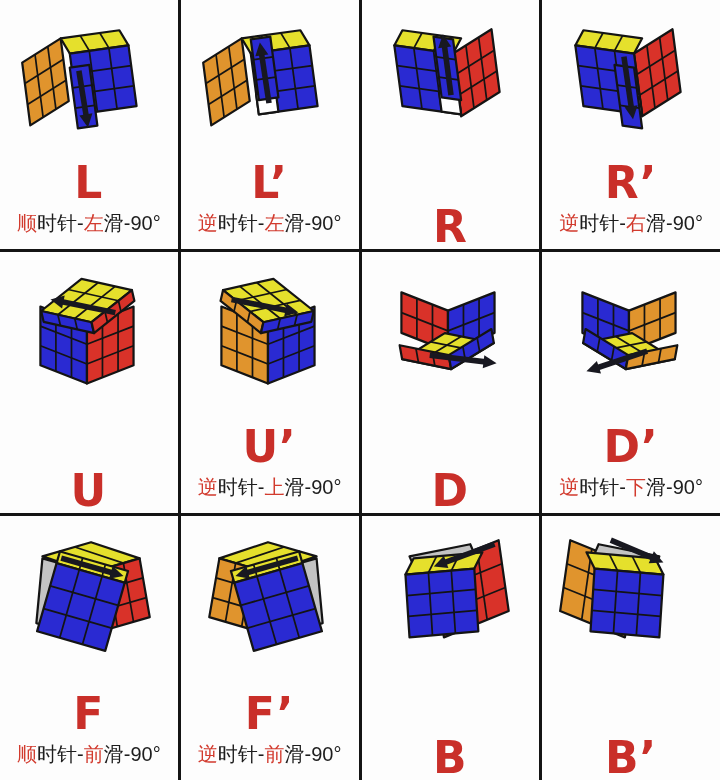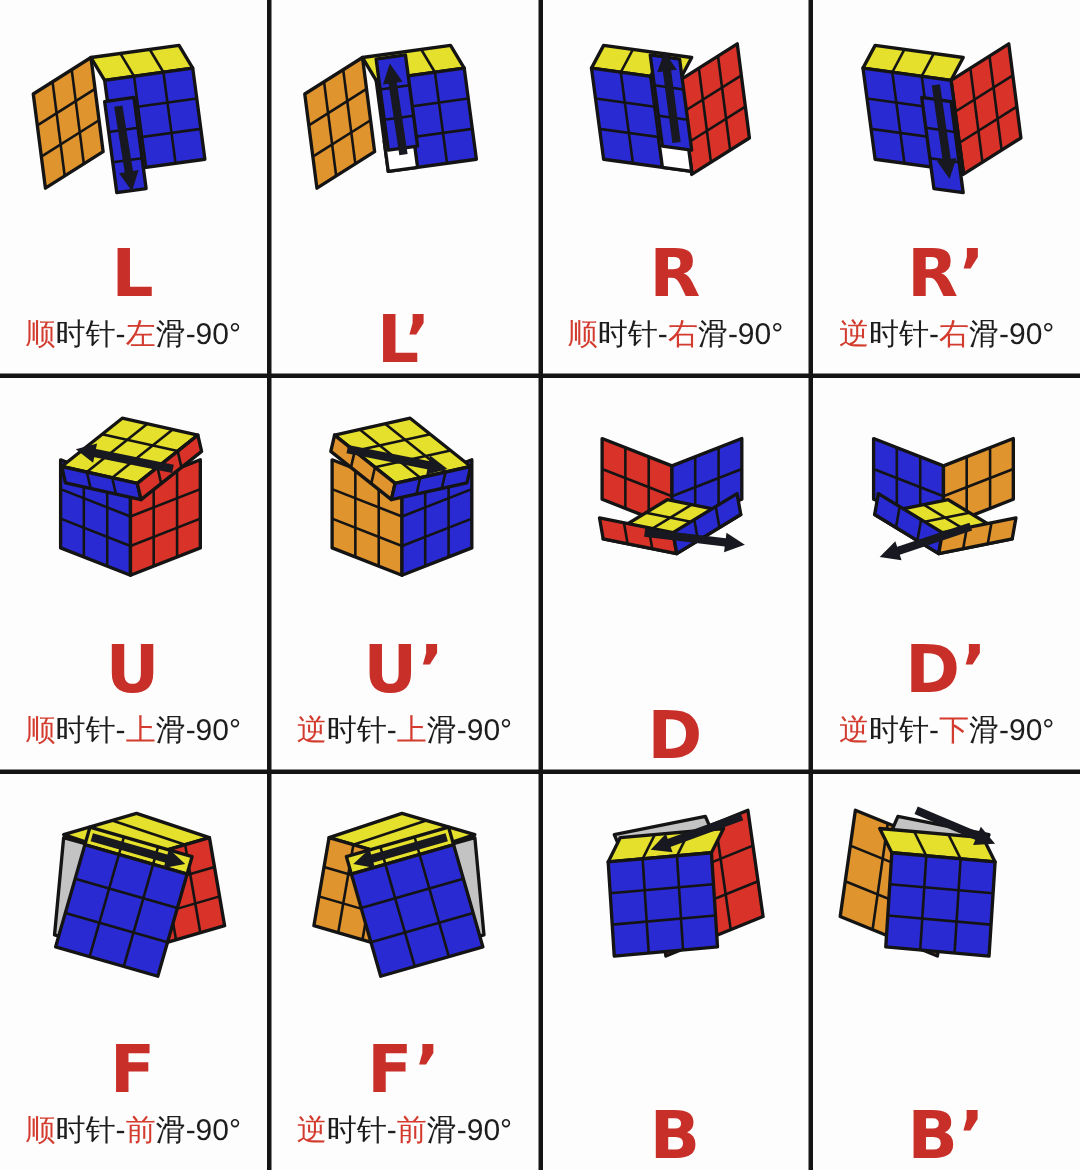--- a/index.html
+++ b/index.html
@@ -71,20 +71,23 @@
           <line x1="66.3" y1="83.0" x2="124.3" y2="75.0" stroke="#141414" stroke-width="1.7"></line>
           <polygon points="66.3,83.0 85.6,80.3 88.3,100.3 69.0,103.0" fill="#ffffff" stroke="#141414" stroke-width="2.2" stroke-linejoin="round"></polygon>
           <polygon points="61.0,29.0 80.3,26.3 88.3,86.3 69.0,89.0" fill="#2a2ad2" stroke="#141414" stroke-width="2.2" stroke-linejoin="round"></polygon>
           <line x1="63.7" y1="49.0" x2="83.0" y2="46.3" stroke="#141414" stroke-width="1.7"></line>
           <line x1="66.3" y1="69.0" x2="85.6" y2="66.3" stroke="#141414" stroke-width="1.7"></line>
           <line x1="79" y1="92" x2="71.3" y2="40.9" stroke="#181820" stroke-width="5.5"></line>
           <polygon points="70,32 78.4,43.9 65.5,45.8" fill="#181820"></polygon>
         </svg>
       </div>
     <div class="letter">L’</div>
+    <div class="desc">
+      <span class="red">逆</span><span>时针-</span><span class="red">左</span><span>滑-90°</span>
+    </div>
   </div>
 
   <div class="cell">
     <div class="cube">
         <svg viewBox="0 0 160 136">
           <polygon points="33.0,20.0 91.0,28.0 83.0,43.0 25.0,35.0" fill="#e5e02c" stroke="#141414" stroke-width="2.2" stroke-linejoin="round"></polygon>
           <line x1="52.3" y1="22.7" x2="44.3" y2="37.7" stroke="#141414" stroke-width="1.7"></line>
           <line x1="71.7" y1="25.3" x2="63.7" y2="40.3" stroke="#141414" stroke-width="1.7"></line>
           <polygon points="83.0,43.0 121.0,19.0 129.0,81.0 91.0,105.0" fill="#d93229" stroke="#141414" stroke-width="2.2" stroke-linejoin="round"></polygon>
           <line x1="95.7" y1="35.0" x2="103.7" y2="97.0" stroke="#141414" stroke-width="1.7"></line>
@@ -98,23 +101,20 @@
           <line x1="30.3" y1="75.0" x2="88.3" y2="83.0" stroke="#141414" stroke-width="1.7"></line>
           <polygon points="69.0,80.3 88.3,83.0 91.0,103.0 71.7,100.3" fill="#ffffff" stroke="#141414" stroke-width="2.2" stroke-linejoin="round"></polygon>
           <polygon points="63.7,26.3 83.0,29.0 91.0,89.0 71.7,86.3" fill="#2a2ad2" stroke="#141414" stroke-width="2.2" stroke-linejoin="round"></polygon>
           <line x1="66.4" y1="46.3" x2="85.7" y2="49.0" stroke="#141414" stroke-width="1.7"></line>
           <line x1="69.0" y1="66.3" x2="88.3" y2="69.0" stroke="#141414" stroke-width="1.7"></line>
           <line x1="81" y1="84" x2="74.2" y2="32.9" stroke="#181820" stroke-width="5.5"></line>
           <polygon points="73,24 81.2,36.0 68.3,37.7" fill="#181820"></polygon>
         </svg>
       </div>
     <div class="letter">R</div>
-    <div class="desc">
-      <span class="red">顺</span><span>时针-</span><span class="red">右</span><span>滑-90°</span>
-    </div>
   </div>
 
   <div class="cell">
     <div class="cube">
         <svg viewBox="0 0 160 136">
           <polygon points="33.0,20.0 91.0,28.0 83.0,43.0 25.0,35.0" fill="#e5e02c" stroke="#141414" stroke-width="2.2" stroke-linejoin="round"></polygon>
           <line x1="52.3" y1="22.7" x2="44.3" y2="37.7" stroke="#141414" stroke-width="1.7"></line>
           <line x1="71.7" y1="25.3" x2="63.7" y2="40.3" stroke="#141414" stroke-width="1.7"></line>
           <polygon points="83.0,43.0 121.0,19.0 129.0,81.0 91.0,105.0" fill="#d93229" stroke="#141414" stroke-width="2.2" stroke-linejoin="round"></polygon>
           <line x1="95.7" y1="35.0" x2="103.7" y2="97.0" stroke="#141414" stroke-width="1.7"></line>
@@ -164,23 +164,20 @@
             <line x1="62.7" y1="52.7" x2="62.7" y2="63.7" stroke="#141414" stroke-width="1.7"></line>
             <polygon points="78.0,60.0 124.0,38.0 124.0,49.0 78.0,71.0" fill="#d93229" stroke="#141414" stroke-width="2.2" stroke-linejoin="round"></polygon>
             <line x1="93.3" y1="52.7" x2="93.3" y2="63.7" stroke="#141414" stroke-width="1.7"></line>
             <line x1="108.7" y1="45.3" x2="108.7" y2="56.3" stroke="#141414" stroke-width="1.7"></line>
           </g>
           <line x1="106" y1="50" x2="50.8" y2="38.8" stroke="#181820" stroke-width="5.5"></line>
           <polygon points="42,37 56.0,33.2 53.4,46.0" fill="#181820"></polygon>
         </svg>
       </div>
     <div class="letter">U</div>
-    <div class="desc">
-      <span class="red">顺</span><span>时针-</span><span class="red">上</span><span>滑-90°</span>
-    </div>
   </div>
 
   <div class="cell">
     <div class="cube">
         <svg viewBox="0 0 160 136">
           <polygon points="32.0,44.0 78.0,62.0 78.0,120.0 32.0,102.0" fill="#e0942d" stroke="#141414" stroke-width="2.2" stroke-linejoin="round"></polygon>
           <line x1="47.3" y1="50.0" x2="47.3" y2="108.0" stroke="#141414" stroke-width="1.7"></line>
           <line x1="62.7" y1="56.0" x2="62.7" y2="114.0" stroke="#141414" stroke-width="1.7"></line>
           <line x1="32.0" y1="63.3" x2="78.0" y2="81.3" stroke="#141414" stroke-width="1.7"></line>
           <line x1="32.0" y1="82.7" x2="78.0" y2="100.7" stroke="#141414" stroke-width="1.7"></line>

